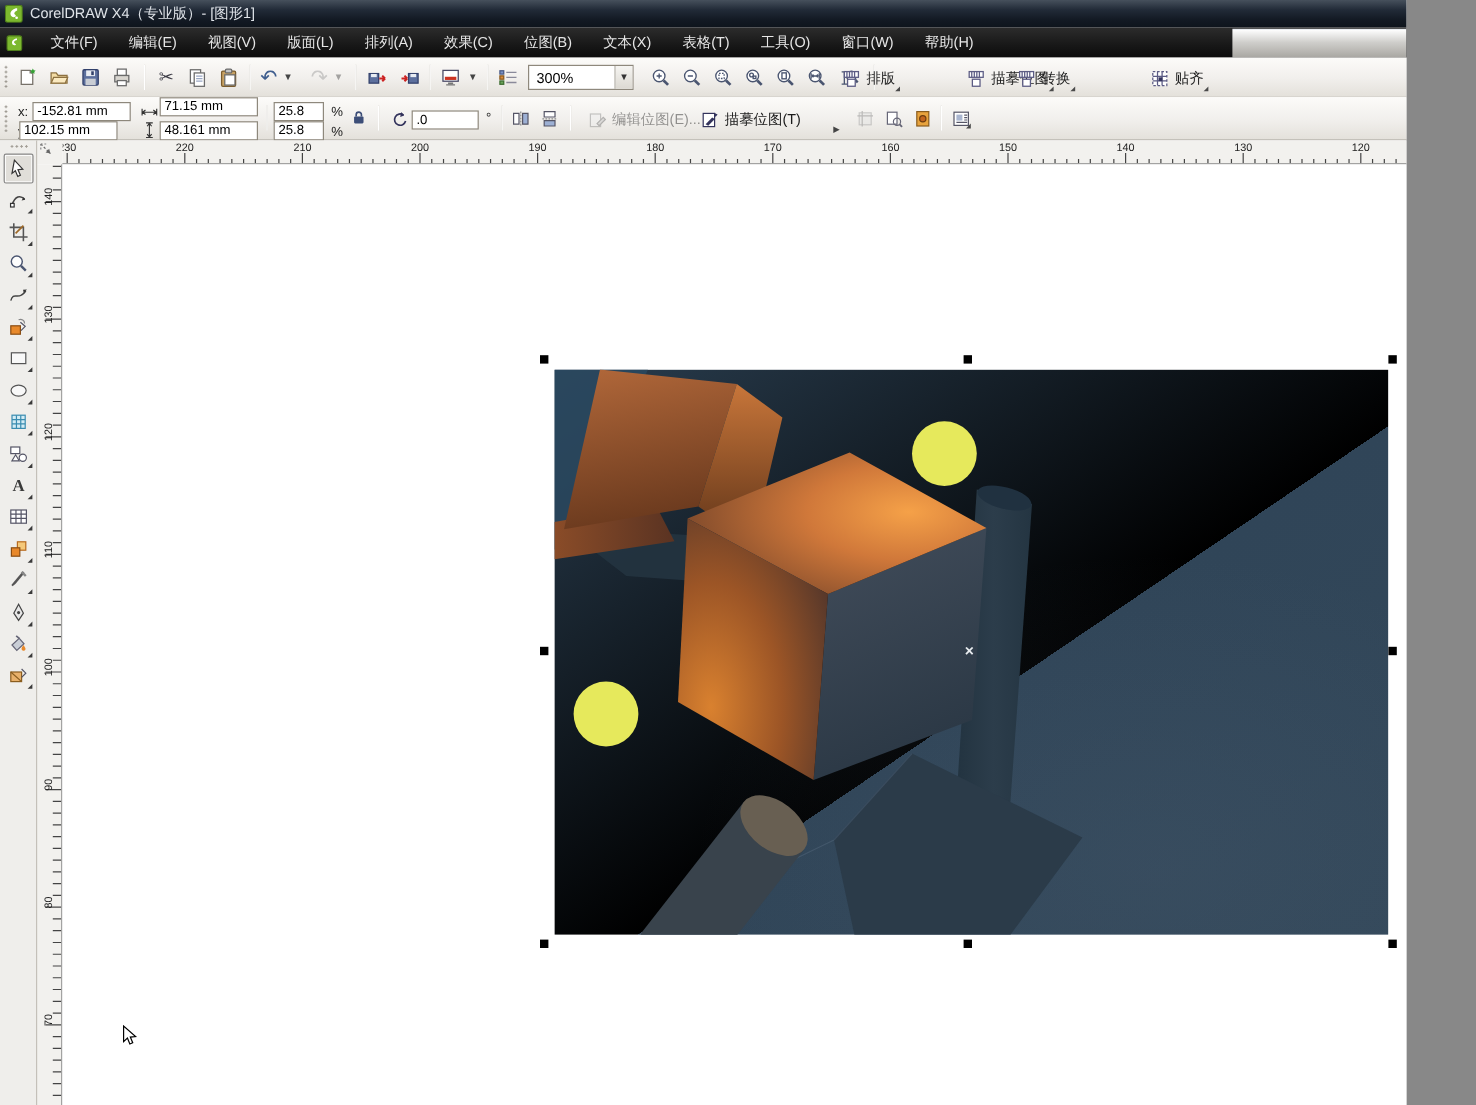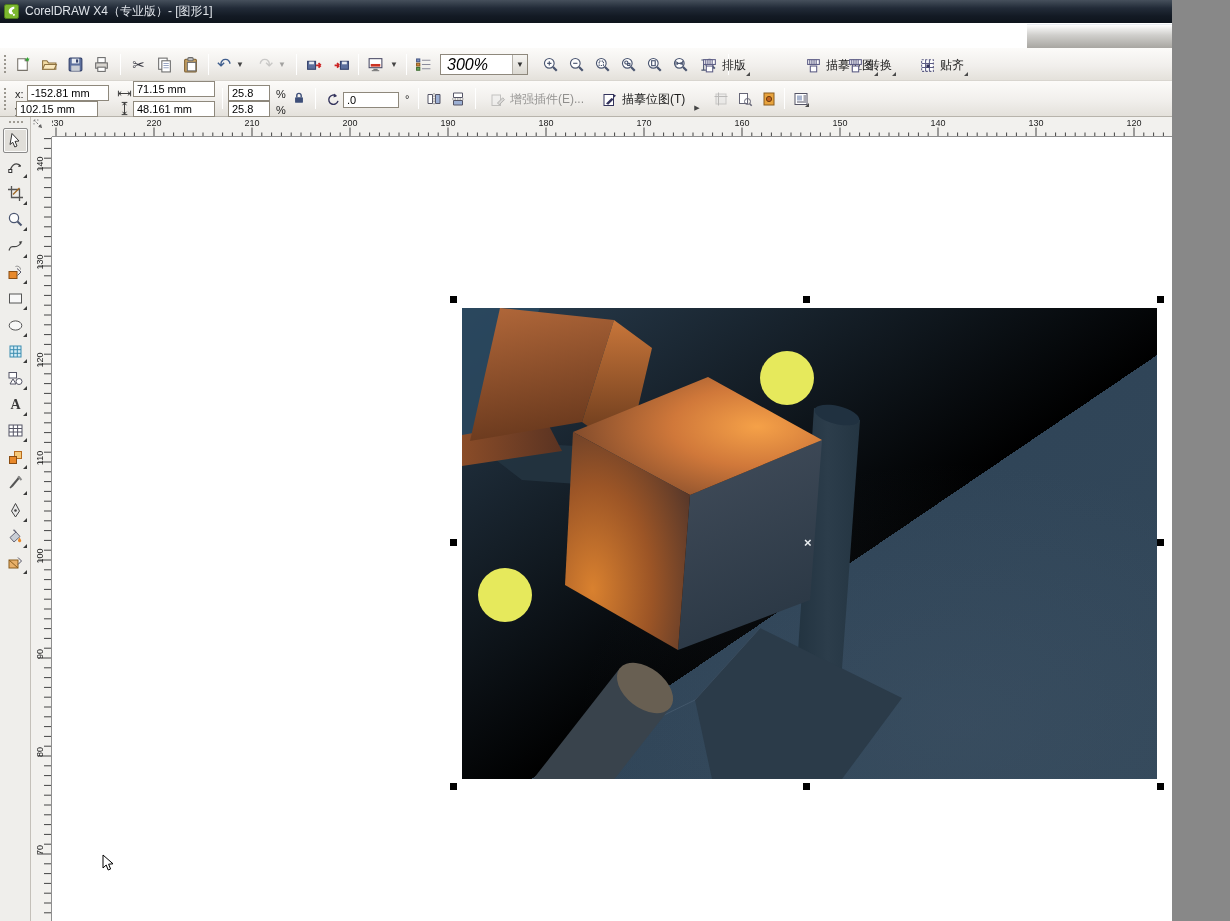--- a/index.html
+++ b/index.html
@@ -39,21 +39,21 @@
   .tb-sep { position:absolute; top:6px; width:1px; height:21px; background:#c6c2ba; border-right:1px solid #fff; }
   .dd-arrow { font-size:8px; color:#444; }
   .glyph { font-size:15px; color:#3c3c46; line-height:1; }
   .disabled { opacity:.45; filter:grayscale(1); }
   .label-btn { position:absolute; top:5px; height:24px; display:flex; align-items:center; gap:4px;
                font-size:12px; color:#1c1c1c; padding:0 5px; }
   .flyout-corner { position:absolute; right:1px; bottom:1px; width:0; height:0;
                border-left:4px solid transparent; border-bottom:4px solid #4a4a4a; }
   #zoom-combo { position:absolute; left:440px; top:6px; width:88px; height:21px; background:#fff;
                 border:1px solid #8e887c; display:flex; align-items:center; }
-  #zoom-combo input { flex:1; min-width:0; border:0; outline:0; font-size:16px; padding-left:6px; font-family:inherit; background:transparent;font-style:italic; }
+  #zoom-combo input { flex:1; min-width:0; border:0; outline:0; font-size:12px; padding-left:6px; font-family:inherit; background:transparent; }
   #zoom-combo .combo-btn { width:15px; height:100%; background:linear-gradient(#f6f5f2,#dcd9d2); border-left:1px solid #b5b1a9;
                 display:flex; align-items:center; justify-content:center; font-size:8px; color:#333; }
   
   .pb-label { position:absolute; font-size:11px; color:#222; }
   .pb-input { position:absolute; height:16px; background:#fff; border:1px solid #8e887c;
               font-size:11px; font-family:inherit; padding:0 3px; outline:0; color:#000; }
   .pb-icon { position:absolute; width:18px; height:18px; display:flex; align-items:center; justify-content:center; }
   .pb-btn { position:absolute; top:8px; height:21px; display:flex; align-items:center; gap:4px; font-size:12px; padding:0 4px; color:#1a1a1a; }
   
   #ruler-corner { position:absolute; left:31px; top:117px; width:21px; height:20px; background:#f2f1ee; }
@@ -83,20 +83,39 @@
 
   <div id="titlebar">
     <svg class="app-icon" viewBox="0 0 16 16">
       <rect x="0.5" y="0.5" width="15" height="15" rx="2" fill="#7cb82f" stroke="#4e7d1a"></rect>
       <path d="M11 3c-3 0-6 2.2-6 5 0 2 1.6 3 3 3 1 0 1.8-.5 1.8-1.3C9.8 9 9 8.8 8.6 8.2 8 7.3 9 5.5 11 5z" fill="#fff"></path>
       <circle cx="10.5" cy="11.5" r="1.2" fill="#fff"></circle>
     </svg>
     <span>CorelDRAW X4（专业版）- [图形1]</span>
   </div>
 
+  <div id="menubar">
+    <svg class="doc-icon" viewBox="0 0 16 16">
+      <rect x="1" y="1" width="14" height="14" rx="2" fill="#7cb82f" stroke="#4e7d1a"></rect>
+      <path d="M10.5 3.5c-2.4 0-4.8 1.8-4.8 4 0 1.6 1.3 2.4 2.4 2.4.8 0 1.4-.4 1.4-1-0.8-.6-1.4-.8-1.7-1.3-.5-.7.3-2.2 2.7-2.6z" fill="#fff"></path>
+    </svg>
+
+  <div class="menu-item">文件(F)</div>
+      <div class="menu-item">编辑(E)</div>
+      <div class="menu-item">视图(V)</div>
+      <div class="menu-item">版面(L)</div>
+      <div class="menu-item">排列(A)</div>
+      <div class="menu-item">效果(C)</div>
+      <div class="menu-item">位图(B)</div>
+      <div class="menu-item">文本(X)</div>
+      <div class="menu-item">表格(T)</div>
+      <div class="menu-item">工具(O)</div>
+      <div class="menu-item">窗口(W)</div>
+      <div class="menu-item">帮助(H)</div>
+    </div>
   <div id="menu-right-artifact"></div>
 
   <div id="toolbar" class="bar">
     <div class="grip"></div>
 
     <div class="tb-btn" style="left:10px">
       <svg width="17" height="17" viewBox="0 0 16 16">
           <path d="M3.5 2.5h7l2 2v9h-9z" fill="#fff" stroke="#77726a"></path>
           <path d="M10.5 2.5v2h2" fill="none" stroke="#77726a"></path>
           <path d="M12.6 1l.7 1.4 1.5.2-1.1 1.1.3 1.5-1.4-.7-1.3.7.2-1.5L10.4 2.6l1.5-.2z" fill="#34a234"></path>
@@ -286,21 +305,21 @@
       <svg width="17" height="17" viewBox="0 0 16 16">
           <g fill="#fff" stroke="#5c5c84">
             <rect x="2.5" y="2.5" width="11" height="4.5"></rect>
             <path d="M4.5 2.5v4.5M6.5 2.5v4.5M8.5 2.5v4.5M10.5 2.5v4.5"></path>
             <rect x="5" y="8.5" width="6" height="5.5"></rect>
           </g>
         </svg>
       <span>转换</span>
       <span class="flyout-corner"></span>
     </div>
-    <div class="label-btn" style="left:914px">
+    <div class="label-btn" style="left:953px">
       <svg width="17" height="17" viewBox="0 0 16 16">
           <rect x="2.5" y="2.5" width="11" height="11" fill="#fff" stroke="#5c5c84" stroke-dasharray="2,1.4"></rect>
           <path d="M6.2 2.5v11M9.8 2.5v11M2.5 6.2h11M2.5 9.8h11" stroke="#5c5c84"></path>
           <rect x="7" y="7" width="3" height="3" fill="#33335c"></rect>
         </svg>
       <span>贴齐</span>
       <span class="flyout-corner"></span>
     </div>
   </div>
 
@@ -366,23 +385,23 @@
         </svg>
     </div>
 
     <div class="tb-sep" style="left:475px;top:7px"></div>
 
     <div class="pb-btn disabled" style="left:486px">
       <svg width="16" height="16" viewBox="0 0 16 16">
           <rect x="2" y="3" width="8.5" height="10.5" fill="#eee" stroke="#889"></rect>
           <path d="M7.5 11l5.2-5.2 1.8 1.8L9.3 12.8z" fill="#b8c0d8" stroke="#667"></path>
         </svg>
-      <span>增强插件(E)...</span>
-    </div>
-    <div class="pb-btn" style="left:598px">
+      <span>编辑位图(E)...</span>
+    </div>
+    <div class="pb-btn" style="left:580px">
       <svg width="16" height="16" viewBox="0 0 16 16">
           <rect x="2" y="2.5" width="9.5" height="11" fill="#fff" stroke="#33335c"></rect>
           <path d="M4 11.5 9.5 6l2.2 1.2-5.5 5.5z" fill="#33335c"></path>
           <path d="M11 2l3 1.5-1.8 2z" fill="#33335c"></path>
         </svg>
       <span>描摹位图(T)</span>
     </div>
     <div class="pb-icon" style="left:693px;top:18px;width:8px">
         <span style="font-size:7px;color:#444">▶</span>
       </div>

